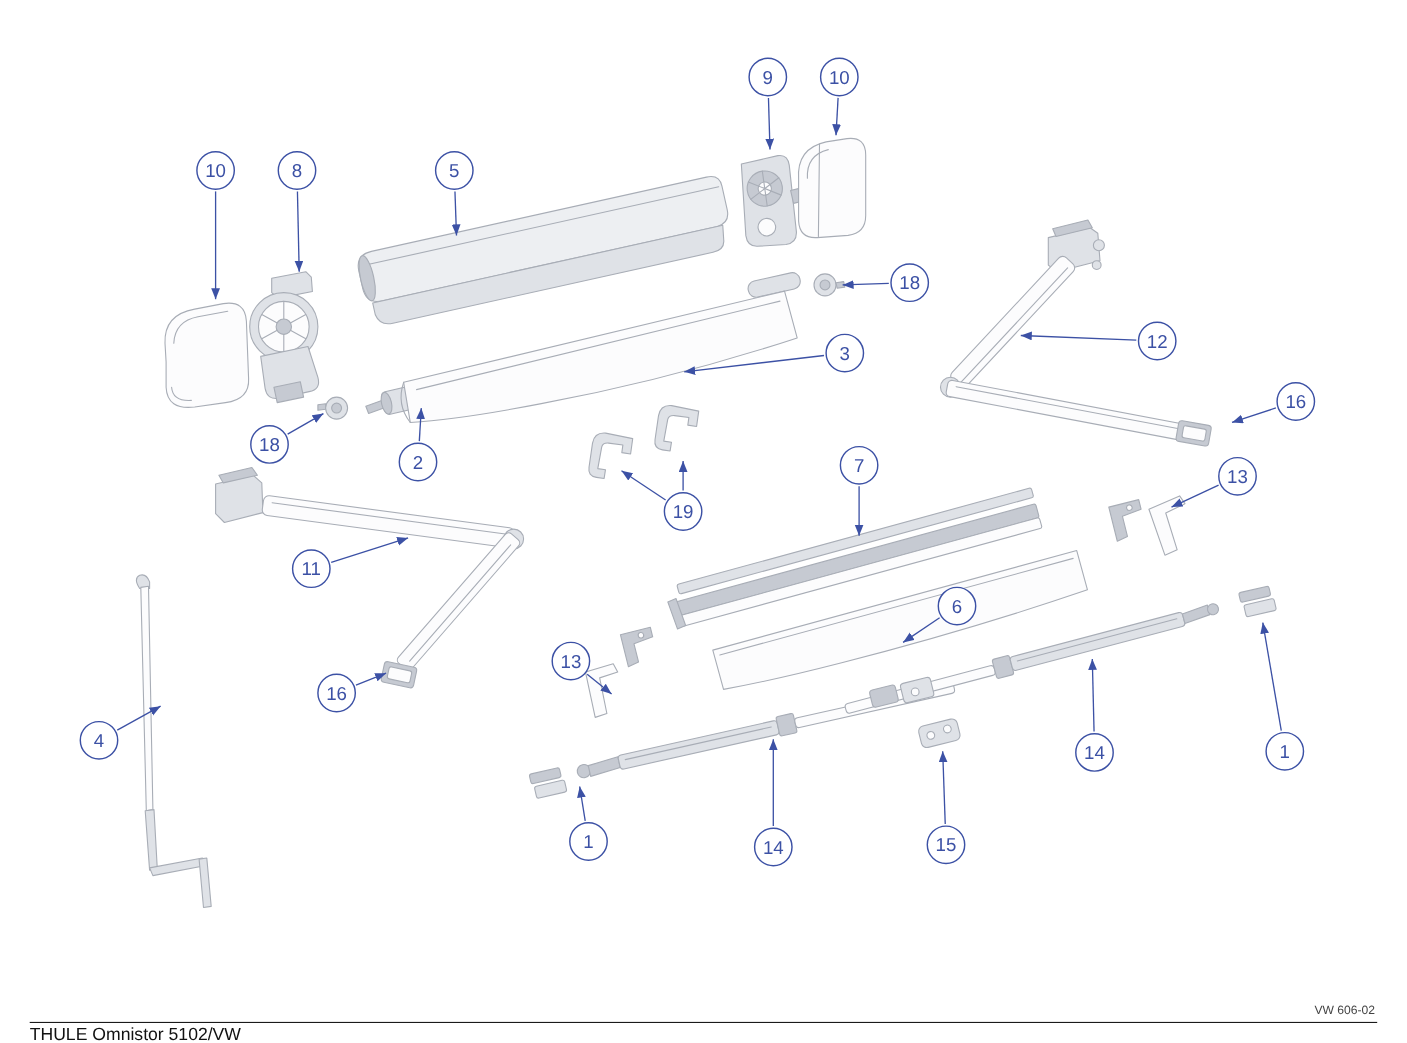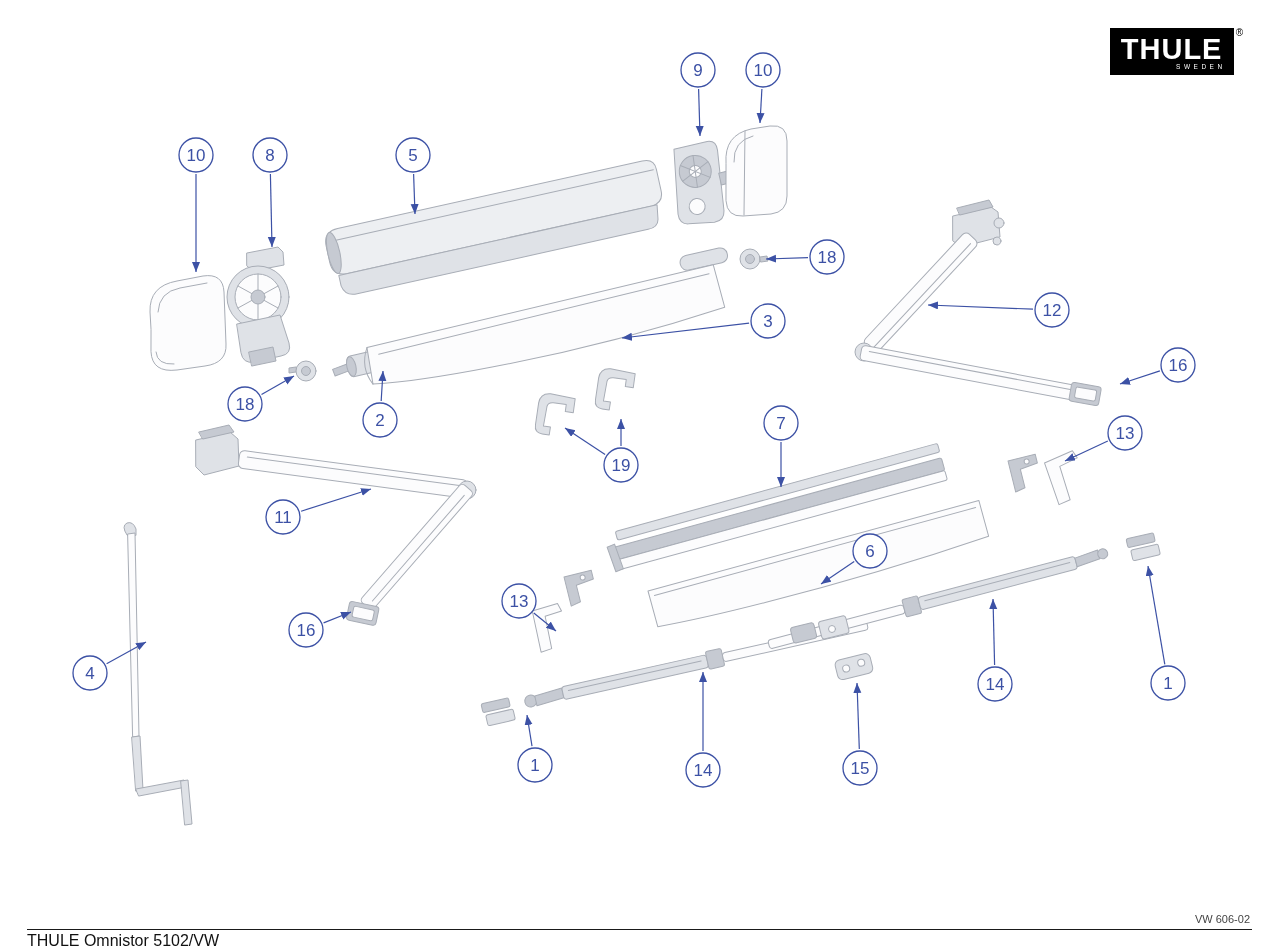--- a/index.html
+++ b/index.html
@@ -358,25 +358,18 @@
           <text x="703" y="770" dy="0.35em" text-anchor="middle" fill="#3c51a5" font-size="17">14</text>
         </g>
         <g>
           <line x1="859.3" y1="749.0" x2="857" y2="683" stroke="#3c51a5" stroke-width="1.2" marker-end="url(#arrowhead)"></line>
           <circle cx="860" cy="768" r="17" fill="#fff" stroke="#3c51a5" stroke-width="1.3"></circle>
           <text x="860" y="768" dy="0.35em" text-anchor="middle" fill="#3c51a5" font-size="17">15</text>
         </g>
       </g>
   </svg>
 
-  <div class="logo">
-    <div class="logo-box">
-      <span class="logo-brand">THULE</span>
-      <span class="logo-sub">SWEDEN</span>
-    </div>
-    <span class="logo-reg">®</span>
-  </div>
 
   <div class="footer-doc">VW 606-02</div>
   <div class="footer-rule"></div>
   <div class="footer-title">THULE Omnistor 5102/VW</div>
 
 </div>
 
 </body></html>

